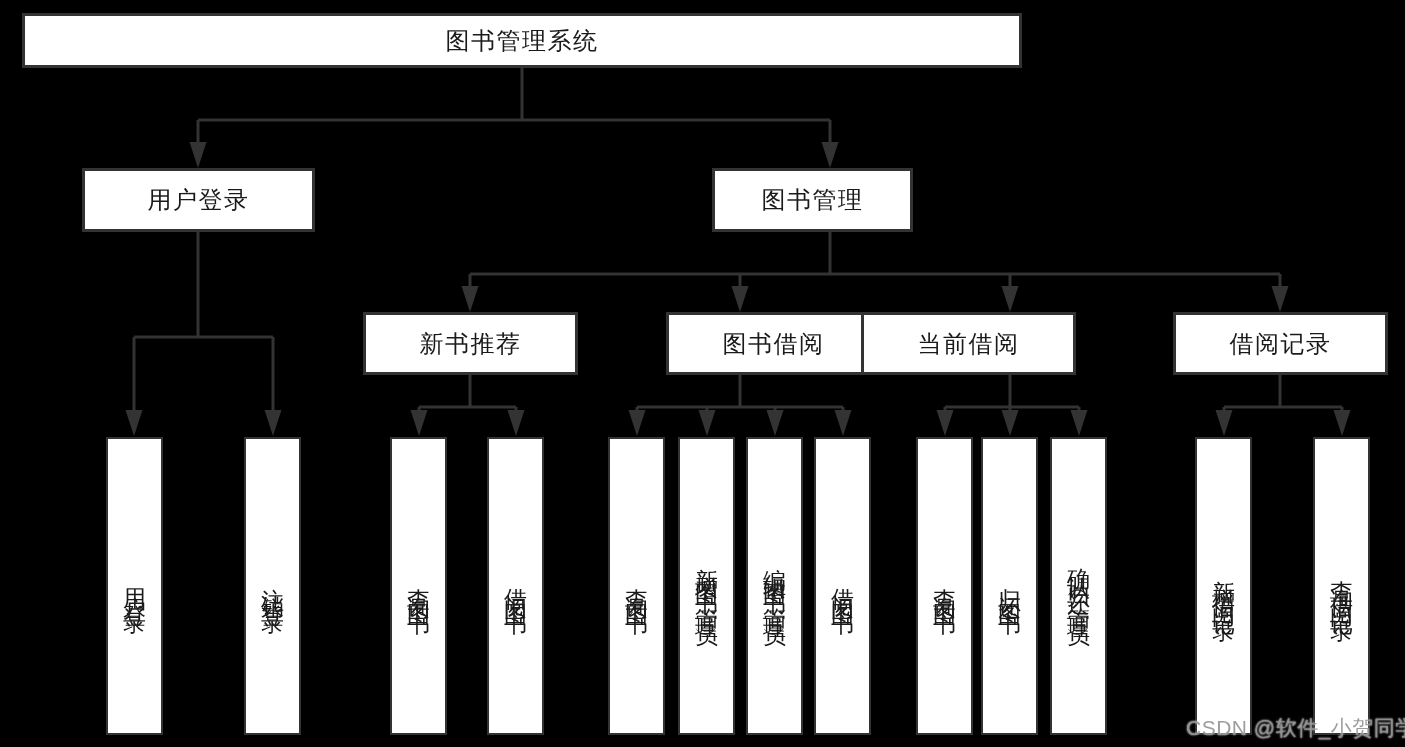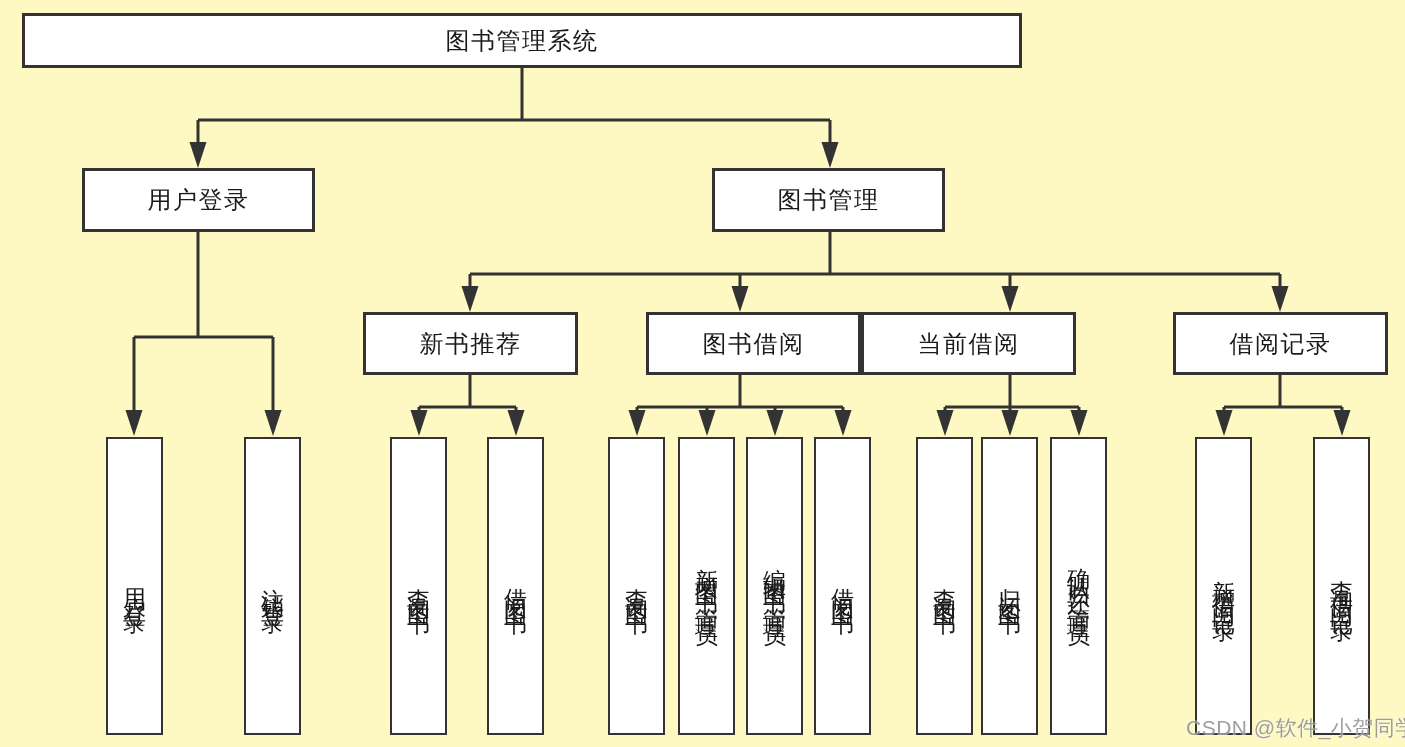--- a/index.html
+++ b/index.html
@@ -1,20 +1,20 @@
 <!DOCTYPE html>
 <html><head>
 <meta charset="utf-8">
 <style>
   html,body{margin:0;padding:0;background:#ffffff;}
   body{font-family:"Liberation Sans","DejaVu Sans",sans-serif;}
   .canvas{
     position:relative;
     width:1405px;height:747px;
-    background:#fef9c3;
+    background:#000000;
     overflow:hidden;
   }
   .connectors{position:absolute;left:0;top:0;z-index:1;}
   .node{
     position:absolute;
     box-sizing:border-box;
     background:#ffffff;
     border:3px solid #333333;
     display:flex;align-items:center;justify-content:center;
     color:#1a1a1a;
@@ -94,28 +94,28 @@
     </g>
   </svg>
 
   <div class="node" style="left:22px;top:13px;width:1000px;height:55px;">
     <span class="lbl">图书管理系统</span>
   </div>
 
   <div class="node" style="left:82px;top:168px;width:233px;height:64px;">
     <span class="lbl">用户登录</span>
   </div>
-  <div class="node" style="left:712px;top:168px;width:233px;height:64px;">
+  <div class="node" style="left:712px;top:168px;width:201px;height:64px;">
     <span class="lbl">图书管理</span>
   </div>
 
   <div class="node" style="left:363px;top:312px;width:215px;height:63px;">
     <span class="lbl">新书推荐</span>
   </div>
-  <div class="node" style="left:646px;top:312px;width:215px;height:63px;">
+  <div class="node" style="left:666px;top:312px;width:215px;height:63px;">
     <span class="lbl">图书借阅</span>
   </div>
   <div class="node" style="left:861px;top:312px;width:215px;height:63px;">
     <span class="lbl">当前借阅</span>
   </div>
   <div class="node" style="left:1173px;top:312px;width:215px;height:63px;">
     <span class="lbl">借阅记录</span>
   </div>
 
   <div class="node leaf" style="left:106px;top:437px;width:57px;height:298px;">

